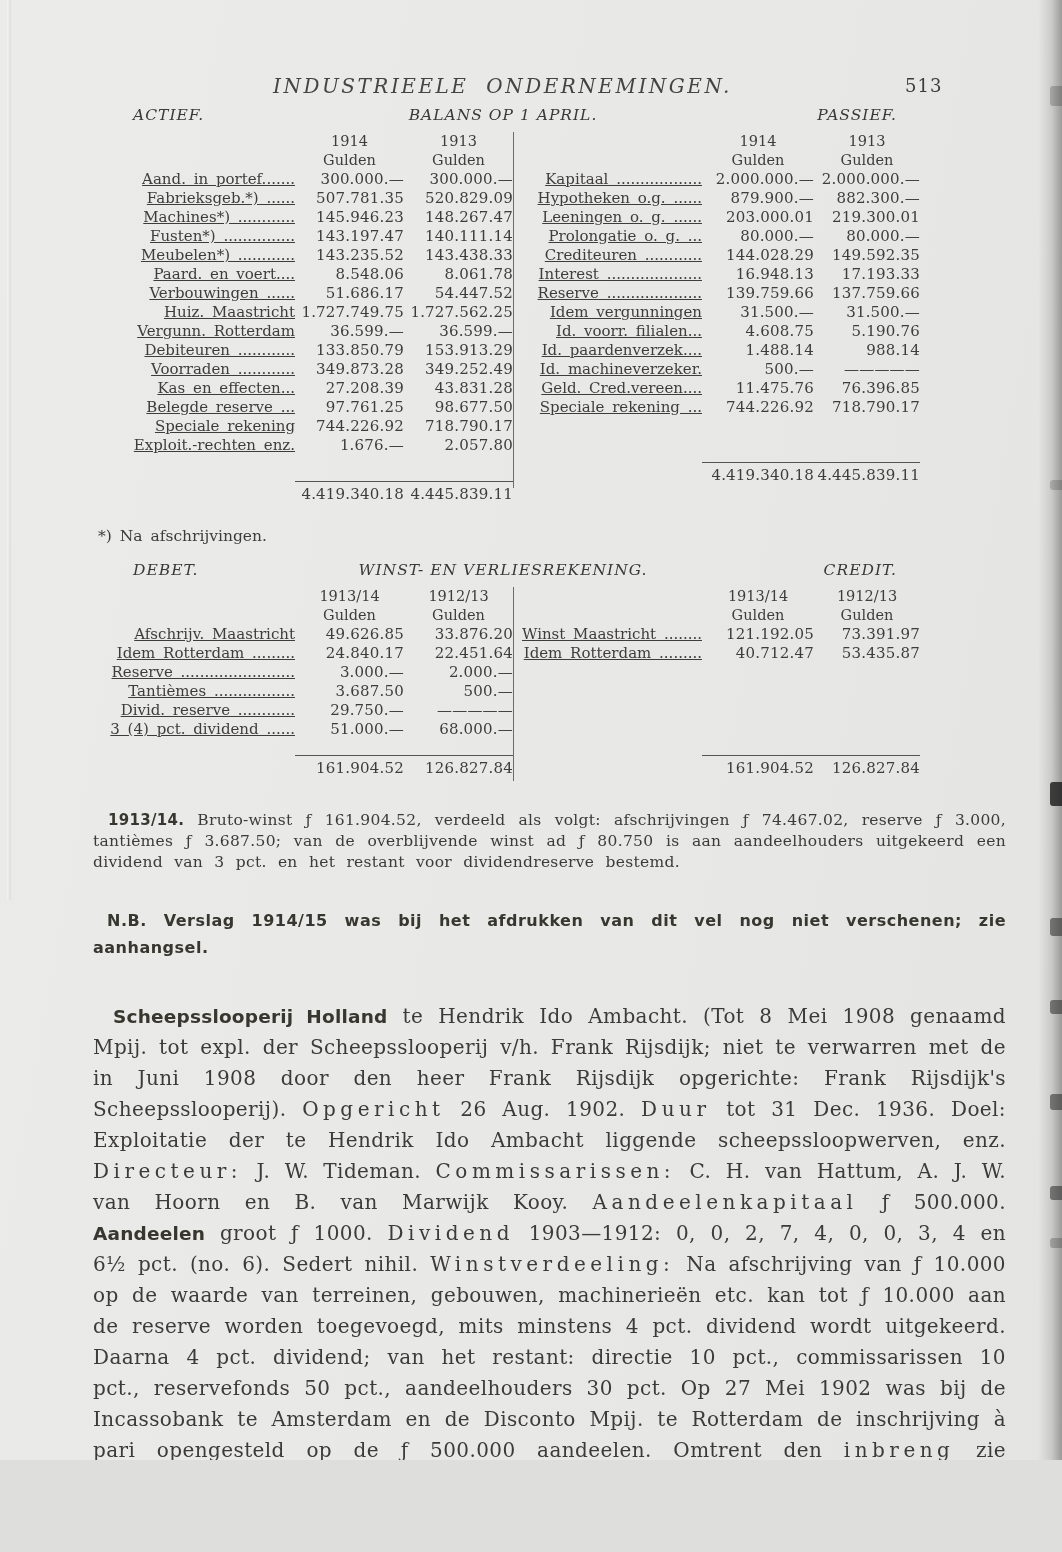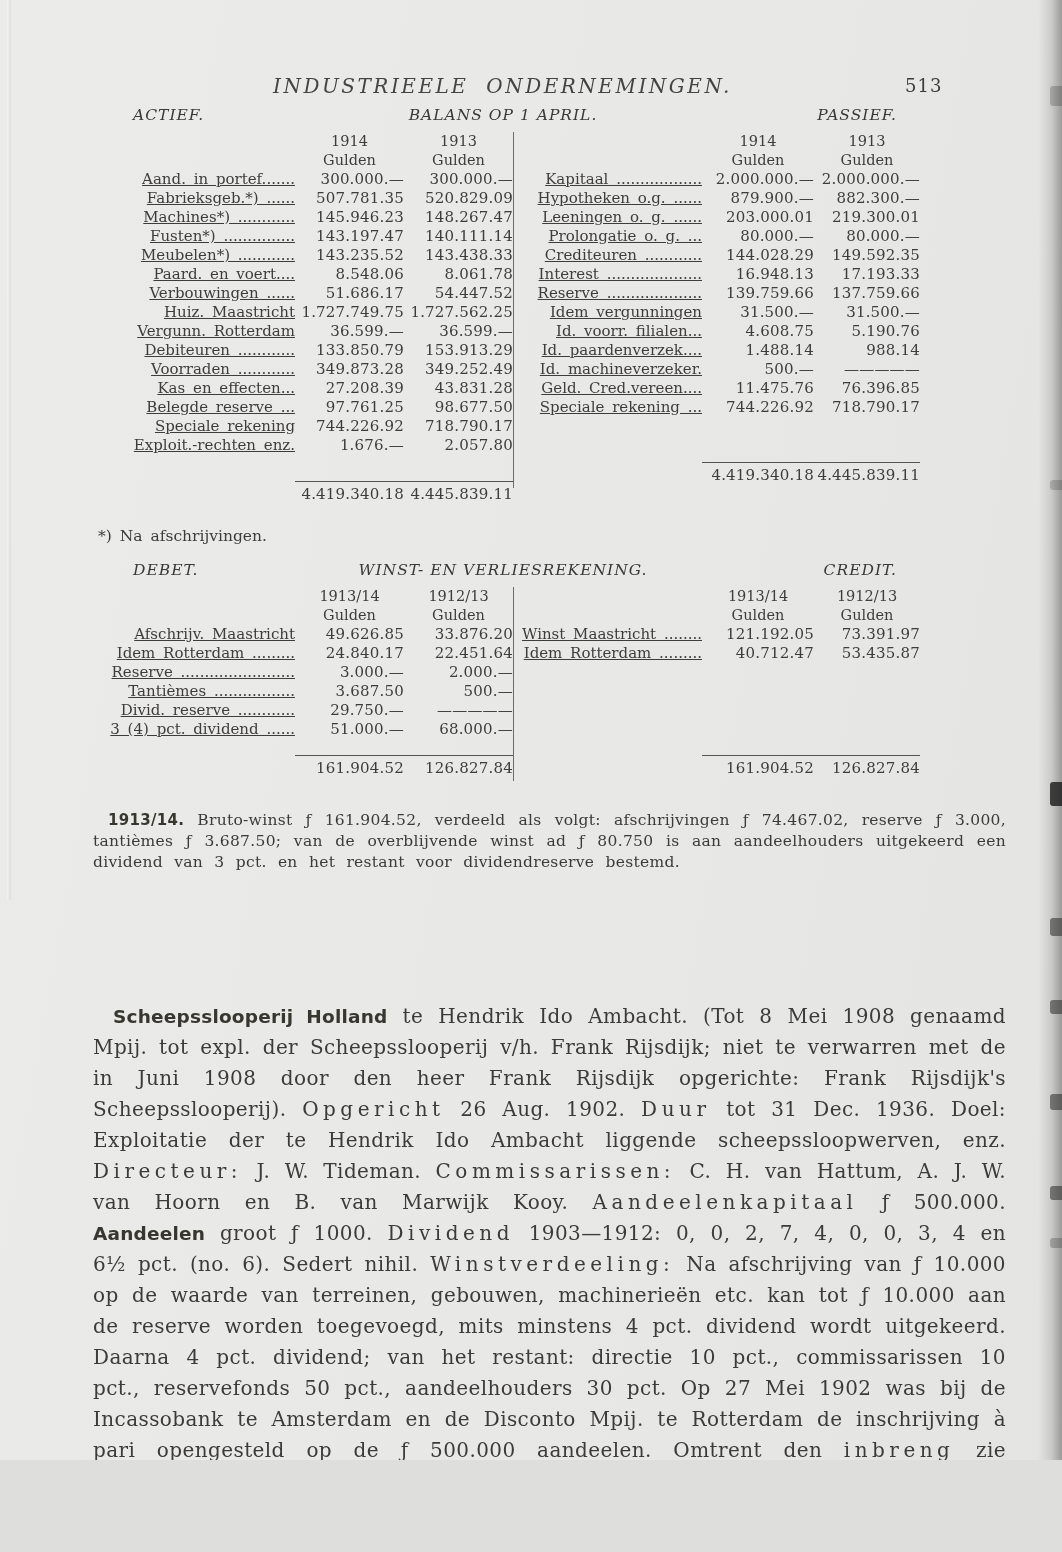--- a/index.html
+++ b/index.html
@@ -414,20 +414,21 @@
               <td class="n">161.904.52</td>
               <td class="n">126.827.84</td>
             </tr>
           </tfoot>
         </table>
       </div>
     </div>
   </section>
 
   <p class="para result"><span class="seg-b">1913/14.</span><span class="seg"> Bruto-winst ƒ 161.904.52, verdeeld als volgt: afschrijvingen ƒ 74.467.02, reserve ƒ 3.000, tantièmes ƒ 3.687.50; van de overblijvende winst ad ƒ 80.750 is aan aandeelhouders uitgekeerd een dividend van 3 pct. en het restant voor dividendreserve bestemd.</span></p>
+  <p class="para nb"><span class="seg-b">N.B. Verslag 1914/15 was bij het afdrukken van dit vel nog niet verschenen; zie aanhangsel.</span></p>
   <p class="para company"><span class="seg-b">Scheepsslooperij Holland</span><span class="seg"> te Hendrik Ido Ambacht. (Tot 8 Mei 1908 genaamd Mpij. tot expl. der Scheepsslooperij v/h. Frank Rijsdijk; niet te verwarren met de in Juni 1908 door den heer Frank Rijsdijk opgerichte: Frank Rijsdijk's Scheepsslooperij). </span><span class="seg-sp">Opgericht</span><span class="seg"> 26 Aug. 1902. </span><span class="seg-sp">Duur</span><span class="seg"> tot 31 Dec. 1936. Doel: Exploitatie der te Hendrik Ido Ambacht liggende scheepssloopwerven, enz. </span><span class="seg-sp">Directeur:</span><span class="seg"> J. W. Tideman. </span><span class="seg-sp">Commissarissen:</span><span class="seg"> C. H. van Hattum, A. J. W. van Hoorn en B. van Marwijk Kooy. </span><span class="seg-sp">Aandeelenkapitaal</span><span class="seg"> ƒ 500.000. </span><span class="seg-b">Aandeelen</span><span class="seg"> groot ƒ 1000. </span><span class="seg-sp">Dividend</span><span class="seg"> 1903—1912: 0, 0, 2, 7, 4, 0, 0, 3, 4 en 6½ pct. (no. 6). Sedert nihil. </span><span class="seg-sp">Winstverdeeling:</span><span class="seg"> Na afschrijving van ƒ 10.000 op de waarde van terreinen, gebouwen, machinerieën etc. kan tot ƒ 10.000 aan de reserve worden toegevoegd, mits minstens 4 pct. dividend wordt uitgekeerd. Daarna 4 pct. dividend; van het restant: directie 10 pct., commissarissen 10 pct., reservefonds 50 pct., aandeelhouders 30 pct. Op 27 Mei 1902 was bij de Incassobank te Amsterdam en de Disconto Mpij. te Rotterdam de inschrijving à pari opengesteld op de ƒ 500.000 aandeelen. Omtrent den </span><span class="seg-sp">inbreng</span><span class="seg"> zie jaargang 1907, blz. 521.</span></p>
 
 
   <div class="edge">
     <i class="mark m1"></i>
     <i class="mark m2"></i>
     <i class="mark m3"></i>
     <i class="mark m4"></i>
     <i class="mark m5"></i>
     <i class="mark m6"></i>

